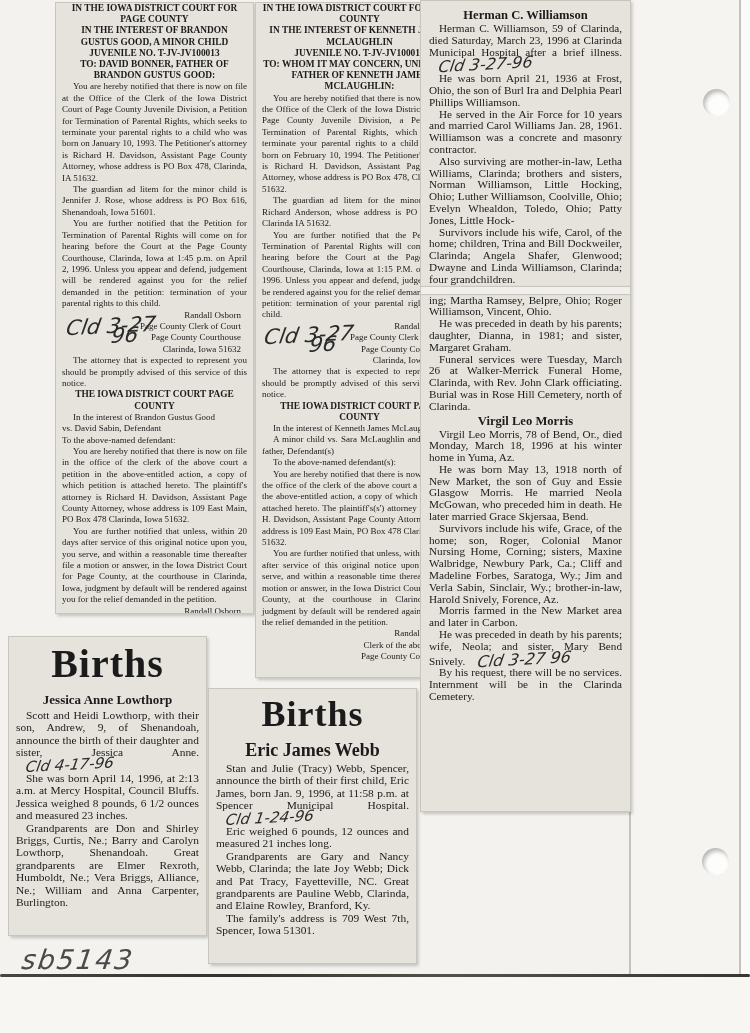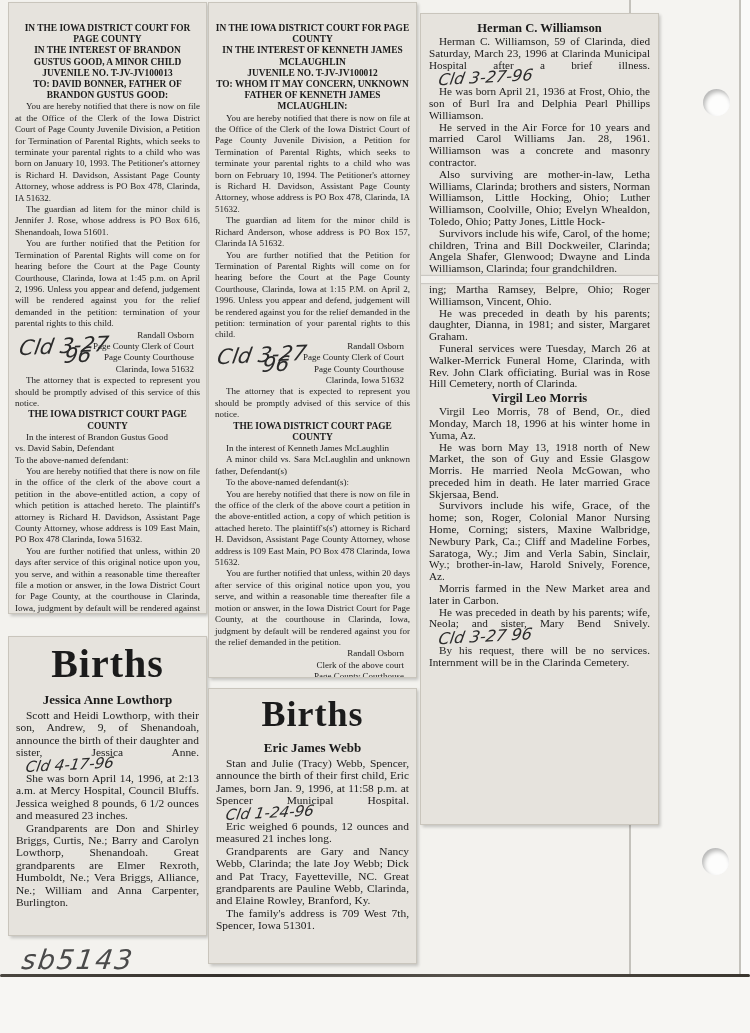--- a/index.html
+++ b/index.html
@@ -15,21 +15,21 @@
   .below-page { position:absolute; left:0; top:977px; width:750px; height:56px; background:#f7f6f3; }
   .hole { position:absolute; width:27px; height:27px; border-radius:50%;
     background:#fdfdfc; box-shadow: inset 2px 3px 4px rgba(0,0,0,0.28), inset -1px -1px 2px rgba(255,255,255,0.8); }
 
   .clip {
     position:absolute; box-sizing:border-box; overflow:hidden;
     background:#e6e3dd; border:1px solid #c9c5bc;
     box-shadow: 1.5px 2px 3px rgba(0,0,0,0.20);
     color:#1b1b1b;
   }
-  .legal { font-size:9px; line-height:11.4px; padding:20px 6px; }
+  .legal { font-size:9px; line-height:11.4px; padding:0 6px;margin-left:47px; }
   .legal .hdr { font-weight:bold; text-align:center; font-size:9.4px; line-height:11.2px; }
   .legal p { margin:0; text-align:justify; }
   .ind { text-indent:11px; }
   .sig { text-align:right; padding-right:6px; }
   .sig div { line-height:11.4px; }
 
   .births-headline { font-weight:bold; text-align:center; letter-spacing:1px;
     font-size:40px; line-height:46px; padding:2px 0 4px 0; }
   .births p, .obit p { margin:0; text-align:justify; text-indent:10px; }
   .births p { font-size:11.4px; line-height:12.4px; }
@@ -142,28 +142,28 @@
       <div>Randall Osborn</div>
       <div>Clerk of the above court</div>
       <div>Page County Courthouse</div>
 
     </div>
 
   </article>
 
   <article class="clip births" style="left:208px; top:688px; width:209px; height:276px;">
     <div class="births-headline" style="font-size:36px; line-height:42px;">Births</div>
-    <div class="name" style="font-size:13px;">Eric James Webb</div>
+    <div class="name" style="font-size:18px;">Eric James Webb</div>
     <p><span>Stan and Julie (Tracy) Webb, Spencer, announce the birth of their first child, Eric James, born Jan. 9, 1996, at 11:58 p.m. at Spencer Municipal Hospital.</span> <span class="hw" style="font-size:15px;">Cld 1-24-96</span></p>
     <p>Eric weighed 6 pounds, 12 ounces and measured 21 inches long.</p>
     <p>Grandparents are Gary and Nancy Webb, Clarinda; the late Joy Webb; Dick and Pat Tracy, Fayetteville, NC. Great grandparents are Pauline Webb, Clarinda, and Elaine Rowley, Branford, Ky.</p>
     <p>The family's address is 709 West 7th, Spencer, Iowa 51301.</p>
   </article>
 
-  <article class="clip obit" style="left:420px; top:0px; width:239px; height:812px;margin-top:13px;">
+  <article class="clip obit" style="left:420px; top:0px; width:211px; height:812px;">
     <div class="name">Herman C. Williamson</div>
     <p><span>Herman C. Williamson, 59 of Clarinda, died Saturday, March 23, 1996 at Clarinda Municipal Hospital after a brief illness.</span> <span class="hw" style="font-size:16px;">Cld 3-27-96</span></p>
     <p>He was born April 21, 1936 at Frost, Ohio, the son of Burl Ira and Delphia Pearl Phillips Williamson.</p>
     <p>He served in the Air Force for 10 years and married Carol Williams Jan. 28, 1961. Williamson was a concrete and masonry contractor.</p>
     <p>Also surviving are mother-in-law, Letha Williams, Clarinda; brothers and sisters, Norman Williamson, Little Hocking, Ohio; Luther Williamson, Coolville, Ohio; Evelyn Whealdon, Toledo, Ohio; Patty Jones, Little Hock-</p>
     <p>Survivors include his wife, Carol, of the home; children, Trina and Bill Dockweiler, Clarinda; Angela Shafer, Glenwood; Dwayne and Linda Williamson, Clarinda; four grandchildren.</p>
     <div class="seam"></div>
     <p style="text-indent:0;">ing; Martha Ramsey, Belpre, Ohio; Roger Williamson, Vincent, Ohio.</p>
     <p>He was preceded in death by his parents; daughter, Dianna, in 1981; and sister, Margaret Graham.</p>
     <p>Funeral services were Tuesday, March 26 at Walker-Merrick Funeral Home, Clarinda, with Rev. John Clark officiating. Burial was in Rose Hill Cemetery, north of Clarinda.</p>

